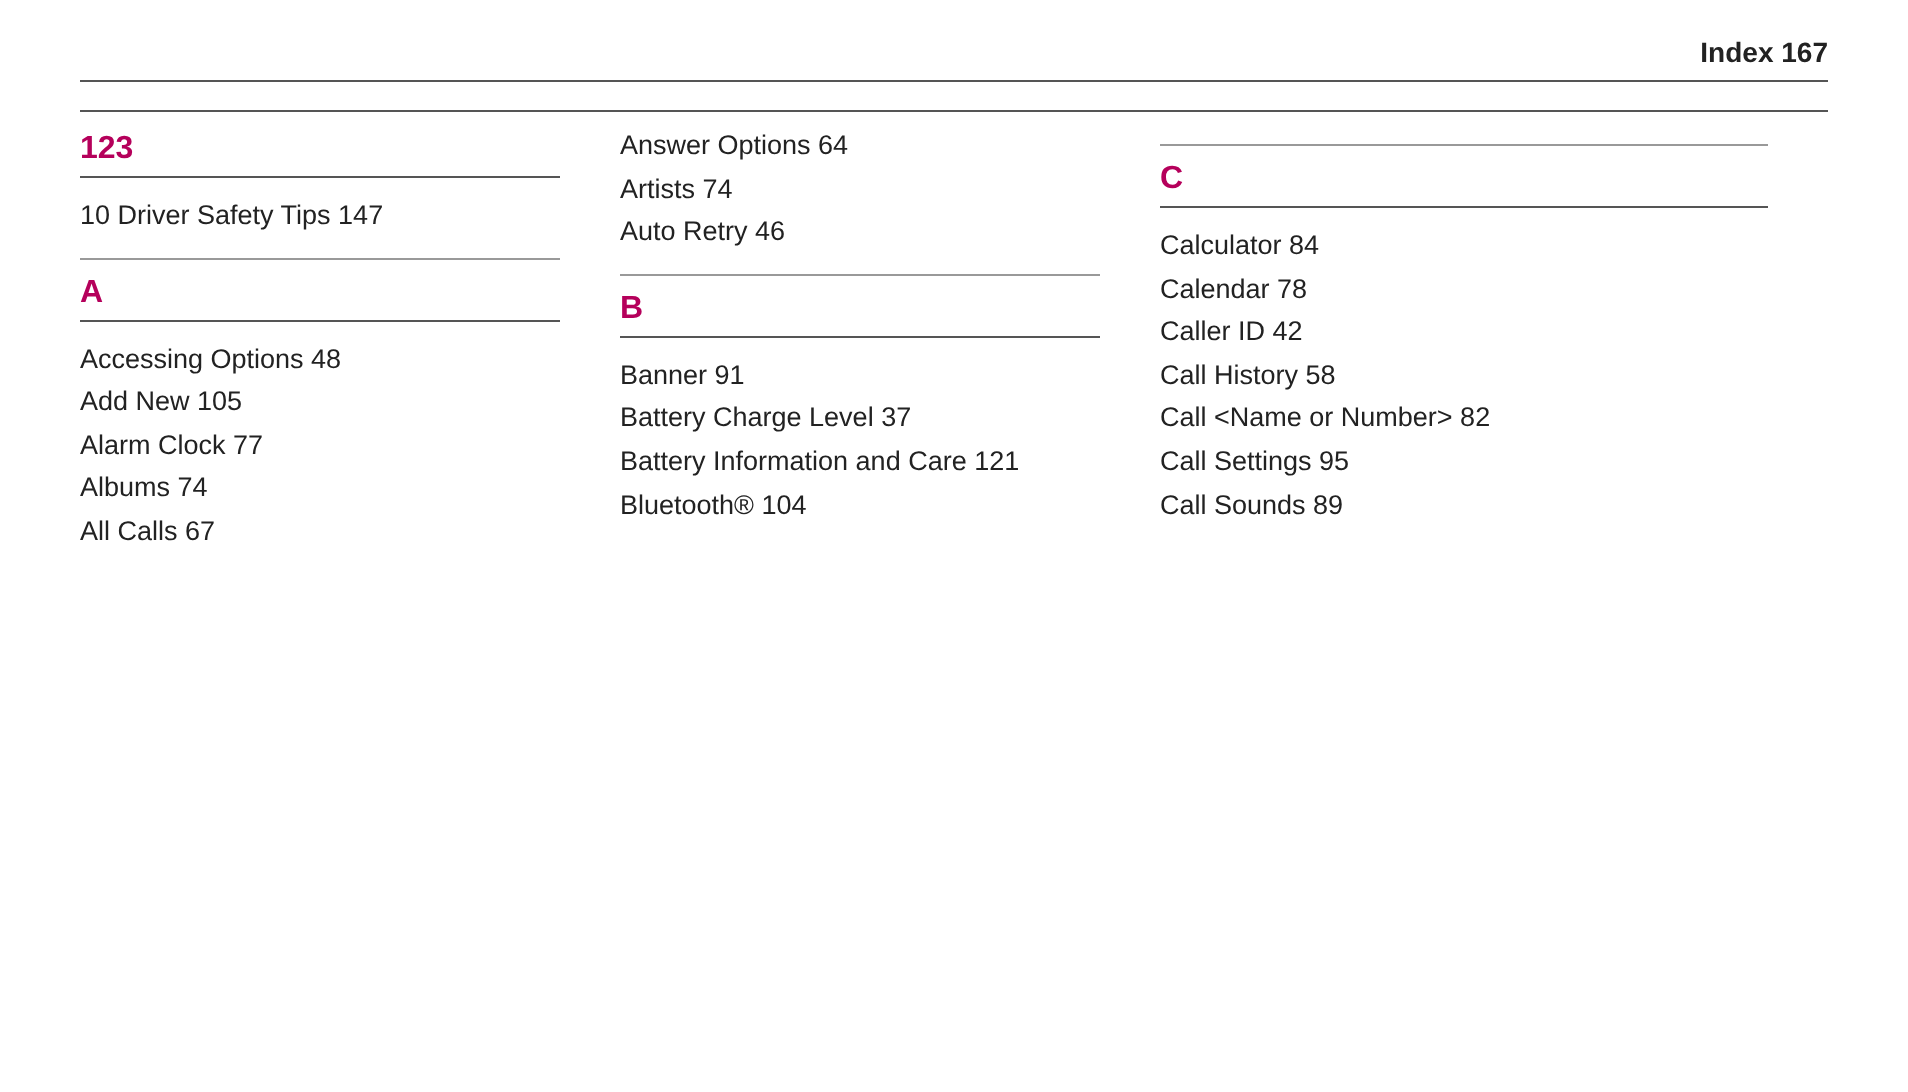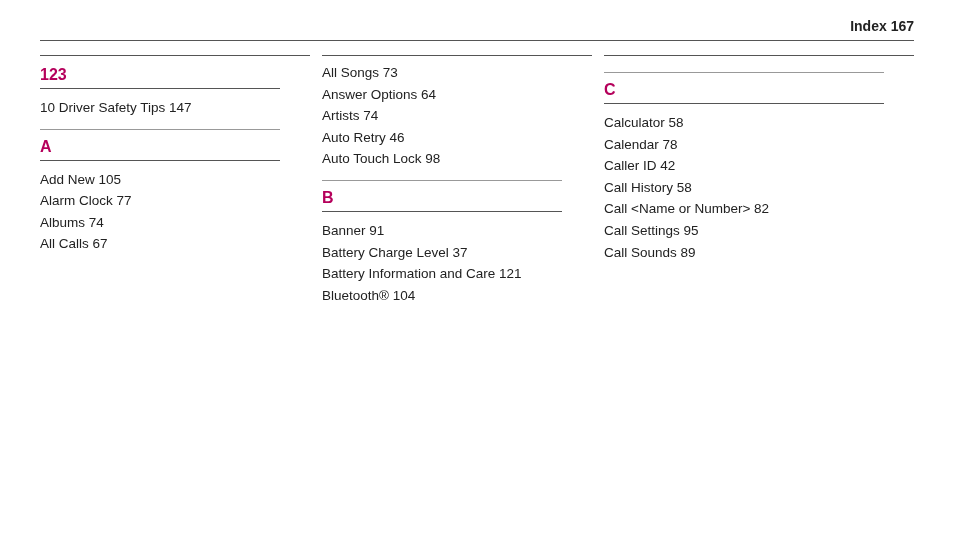--- a/index.html
+++ b/index.html
@@ -33,21 +33,21 @@
     .page-header-title {
       font-size: 14px;
       font-weight: bold;
       color: #222;
     }
 
     
     .index-body {
       display: flex;
       flex-direction: row;
-      gap: 12px;
+      gap: 0;
     }
 
     .col {
       flex: 1;
       padding-right: 30px;
     }
 
     
     .section-header {
       color: #b5005b;
@@ -119,38 +119,37 @@
         <div class="entries">
           <div class="index-entry">10 Driver Safety Tips  147</div>
         </div>
       </div>
 
       <hr class="section-divider">
 
       <div class="section-block">
         <div class="section-header">A</div>
         <div class="entries">
+          <div class="index-entry">Accessing Options  48</div>
           <div class="index-entry">Add New  105</div>
           <div class="index-entry">Alarm Clock  77</div>
           <div class="index-entry">Albums  74</div>
           <div class="index-entry">All Calls  67</div>
         </div>
       </div>
 
     </div>
 
     <div class="col col-mid">
 
       <div class="section-block">
         <div class="entries">
-          <div class="index-entry">All Songs  73</div>
           <div class="index-entry">Answer Options  64</div>
           <div class="index-entry">Artists  74</div>
           <div class="index-entry">Auto Retry  46</div>
-          <div class="index-entry">Auto Touch Lock  98</div>
         </div>
       </div>
 
       <hr class="section-divider">
 
       <div class="section-block">
         <div class="section-header">B</div>
         <div class="entries">
           <div class="index-entry">Banner  91</div>
           <div class="index-entry">Battery Charge Level  37</div>
@@ -162,21 +161,21 @@
     </div>
 
     <div class="col col-right">
 
 
       <hr class="section-divider">
 
       <div class="section-block">
         <div class="section-header">C</div>
         <div class="entries">
-          <div class="index-entry">Calculator  58</div>
+          <div class="index-entry">Calculator  84</div>
           <div class="index-entry">Calendar  78</div>
           <div class="index-entry">Caller ID  42</div>
           <div class="index-entry">Call History  58</div>
           <div class="index-entry">Call &lt;Name or Number&gt;  82</div>
           <div class="index-entry">Call Settings  95</div>
           <div class="index-entry">Call Sounds  89</div>
         </div>
       </div>
 
     </div>

